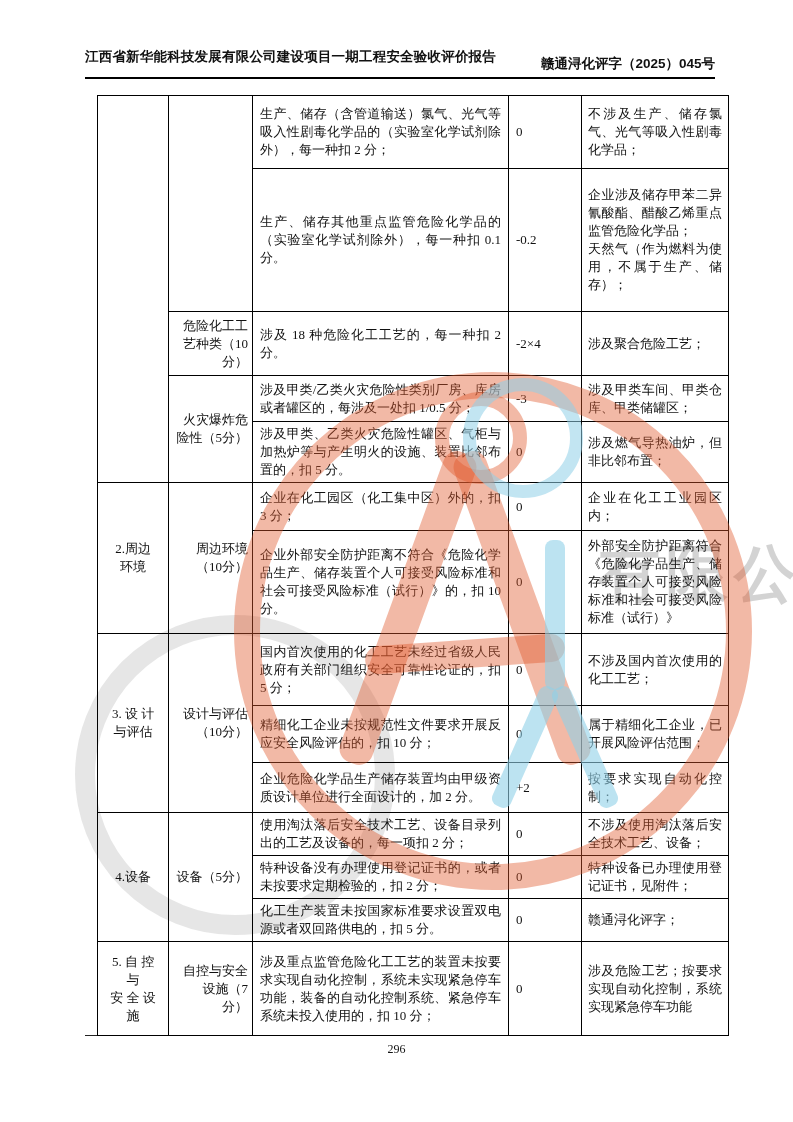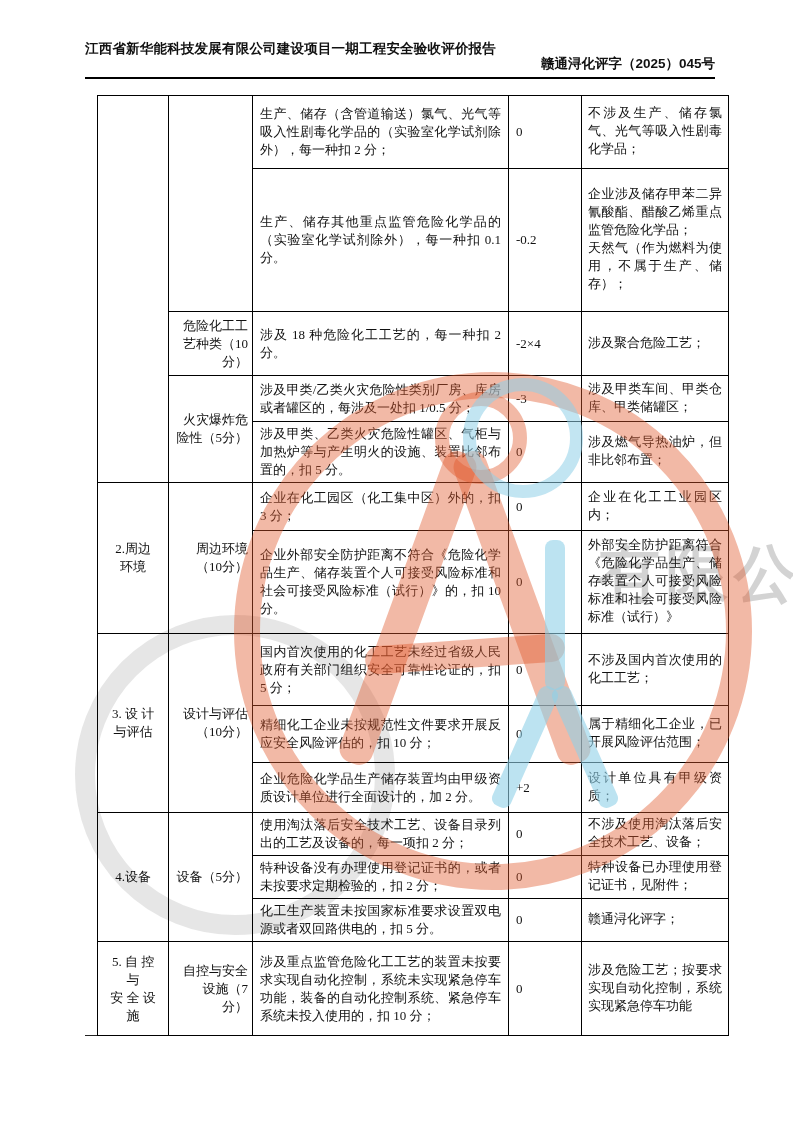--- a/index.html
+++ b/index.html
@@ -1,36 +1,36 @@
 <!DOCTYPE html>
 <html><head>
 <meta charset="utf-8">
 <style>
   html,body{margin:0;padding:0;background:#fff;}
   #page{position:relative;width:793px;height:1122px;background:#ffffff;overflow:hidden;
         font-family:"Liberation Serif","DejaVu Serif",serif;color:#111;}
   
-  .hdr-left{position:absolute;left:85px;top:40px;font-family:"Liberation Sans","DejaVu Sans",sans-serif;
+  .hdr-left{position:absolute;left:85px;top:48px;font-family:"Liberation Sans","DejaVu Sans",sans-serif;
             font-weight:bold;font-size:13.5px;letter-spacing:.2px;}
   .hdr-right{position:absolute;right:78px;top:55px;font-family:"Liberation Sans","DejaVu Sans",sans-serif;
              font-weight:bold;font-size:13.5px;}
   .hdr-rule{position:absolute;left:85px;top:77px;width:630px;border-top:2px solid #000;}
   
   .ftr-rule{position:absolute;left:85px;top:1035px;width:630px;border-top:1px solid #222;}
   .page-num{position:absolute;left:0;top:1042px;width:793px;text-align:center;font-size:12px;}
   
   .tbl-wrap{position:absolute;left:97px;top:95px;z-index:2;}
   table{border-collapse:collapse;table-layout:fixed;width:631px;background:transparent;}
   td{border:1px solid #000;vertical-align:middle;font-size:13px;line-height:18px;
      white-space:pre-line;padding:3px 6px;box-sizing:border-box;background:transparent;margin-left:16px;}
   td.c1{padding:2px 5px;text-align:center;}
   td.c2{padding:2px 4px;text-align:right;}
   td.c3{text-align:justify;padding:3px 7px;}
   td.c4{padding:2px 7px;}
-  td.c5{text-align:justify;padding:3px 6px;font-family:Liberation Mono, monospace;}
+  td.c5{text-align:justify;padding:3px 6px;}
   
   .wm{position:absolute;pointer-events:none;}
   .wm-gray-text{z-index:1;font-size:62px;font-weight:bold;color:rgba(150,150,150,0.42);
                 font-family:"Liberation Serif",serif;letter-spacing:6px;white-space:nowrap;}
   .wm-gray-ring{z-index:1;left:75px;top:615px;width:280px;height:280px;border-radius:50%;
                 border:20px solid rgba(154,154,154,0.25);}
   .stamp{z-index:3;}
   .stamp-ring{left:234px;top:372px;width:466px;height:466px;border-radius:50%;
               border:26px solid rgba(224,87,43,0.42);}
   .stamp-bar{background:rgba(224,87,43,0.42);border-radius:14px;}
@@ -126,21 +126,21 @@
           <td class="c5">不涉及国内首次使用的化工工艺；</td>
         </tr>
         <tr style="height:57px">
           <td class="c3">精细化工企业未按规范性文件要求开展反应安全风险评估的，扣 10 分；</td>
           <td class="c4">0</td>
           <td class="c5">属于精细化工企业，已开展风险评估范围；</td>
         </tr>
         <tr style="height:50px">
           <td class="c3">企业危险化学品生产储存装置均由甲级资质设计单位进行全面设计的，加 2 分。</td>
           <td class="c4">+2</td>
-          <td class="c5">设计单位具有甲级资质；</td>
+          <td class="c5">按要求实现自动化控制；</td>
         </tr>
         <tr style="height:43px">
           <td class="c1" rowspan="3">4.设备</td>
           <td class="c2" rowspan="3">设备（5分）</td>
           <td class="c3">使用淘汰落后安全技术工艺、设备目录列出的工艺及设备的，每一项扣 2 分；</td>
           <td class="c4">0</td>
           <td class="c5">不涉及使用淘汰落后安全技术工艺、设备；</td>
         </tr>
         <tr style="height:43px">
           <td class="c3">特种设备没有办理使用登记证书的，或者未按要求定期检验的，扣 2 分；</td>
@@ -173,14 +173,15 @@
   <div class="wm stamp stamp-bar stamp-leg-r"></div>
   <div class="wm stamp stamp-bar stamp-cross"></div>
   <div class="wm stamp stamp-topring"></div>
 
   <div class="wm logo logo-ring"></div>
   <div class="wm logo logo-piece logo-stem"></div>
   <div class="wm logo logo-piece logo-leg-l"></div>
   <div class="wm logo logo-piece logo-leg-r"></div>
 
   <div class="ftr-rule"></div>
+  <div class="page-num">296</div>
 
 </div>
 
 </body></html>

